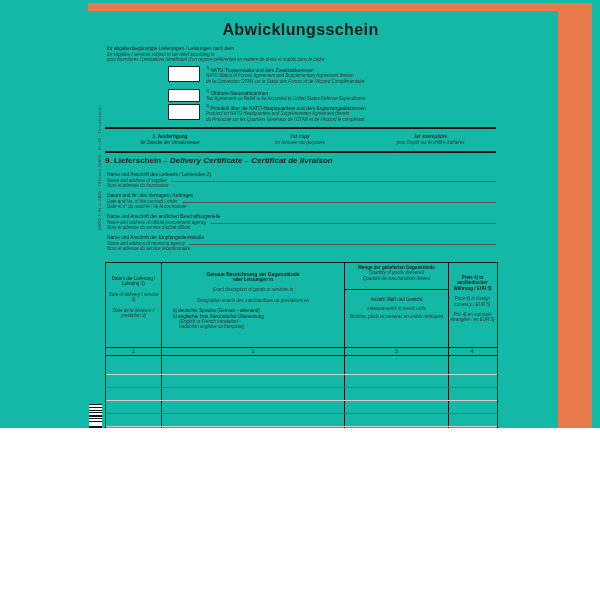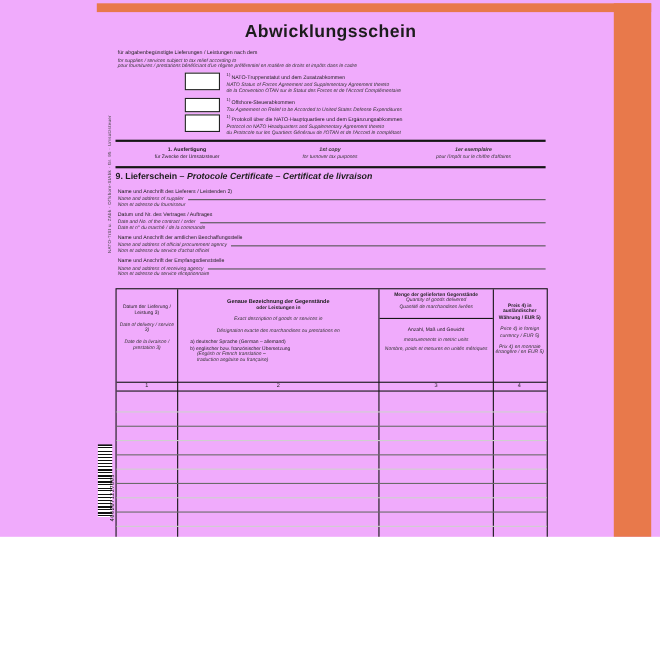--- a/index.html
+++ b/index.html
@@ -1,16 +1,16 @@
 <!DOCTYPE html>
 <html><head>
 <meta charset="utf-8">
 <style>
   html,body{margin:0;padding:0;}
-  .page{position:relative;width:600px;height:488px;background:#f0abfc;overflow:hidden;
+  .page{position:relative;width:600px;height:428px;background:#14b8a6;overflow:hidden;
         font-family:"Liberation Sans",sans-serif;color:#1c1c1c;}
   .abs{position:absolute;}
   .orange-top{left:88px;top:3px;width:504px;height:8px;background:#e8794b;}
   .orange-right{left:558px;top:3px;width:34px;height:597px;background:#e8794b;}
   .title{left:105px;top:21px;width:391px;text-align:center;font-size:16px;font-weight:bold;letter-spacing:.4px;}
   .t48{font-size:4.8px;line-height:1.18;}
   .t45{font-size:4.5px;line-height:1.18;}
   .t43{font-size:4.3px;line-height:1.2;}
   .it{font-style:italic;color:#333;}
   .b{font-weight:bold;}
@@ -93,21 +93,21 @@
     <div class="t45 it">for turnover tax purposes</div>
   </div>
   <div class="abs copycol" style="left:365px;width:131px;">
     <div class="t48 b it">1er exemplaire</div>
     <div class="t45 it">pour l'impôt sur le chiffre d'affaires</div>
   </div>
   <div class="abs rule" style="top:151px;"></div>
 
   <div class="abs sect">
     <span>9. Lieferschein</span>
-    <span class="it" style="color:#1c1c1c;">– Protocole Certificate – Certificat de livraison</span>
+    <span class="it" style="color:#1c1c1c;">– Delivery Certificate – Certificat de livraison</span>
   </div>
 
   <div class="abs field" style="top:172px;">
     <div class="t48">Name und Anschrift des Lieferers / Leistenden 2)</div>
     <div class="fline">
         <span class="t45 it">Name and address of supplier</span>
         <span class="wline"></span>
       </div>
     <div class="t45 it">Nom et adresse du fournisseur</div>
   </div>

